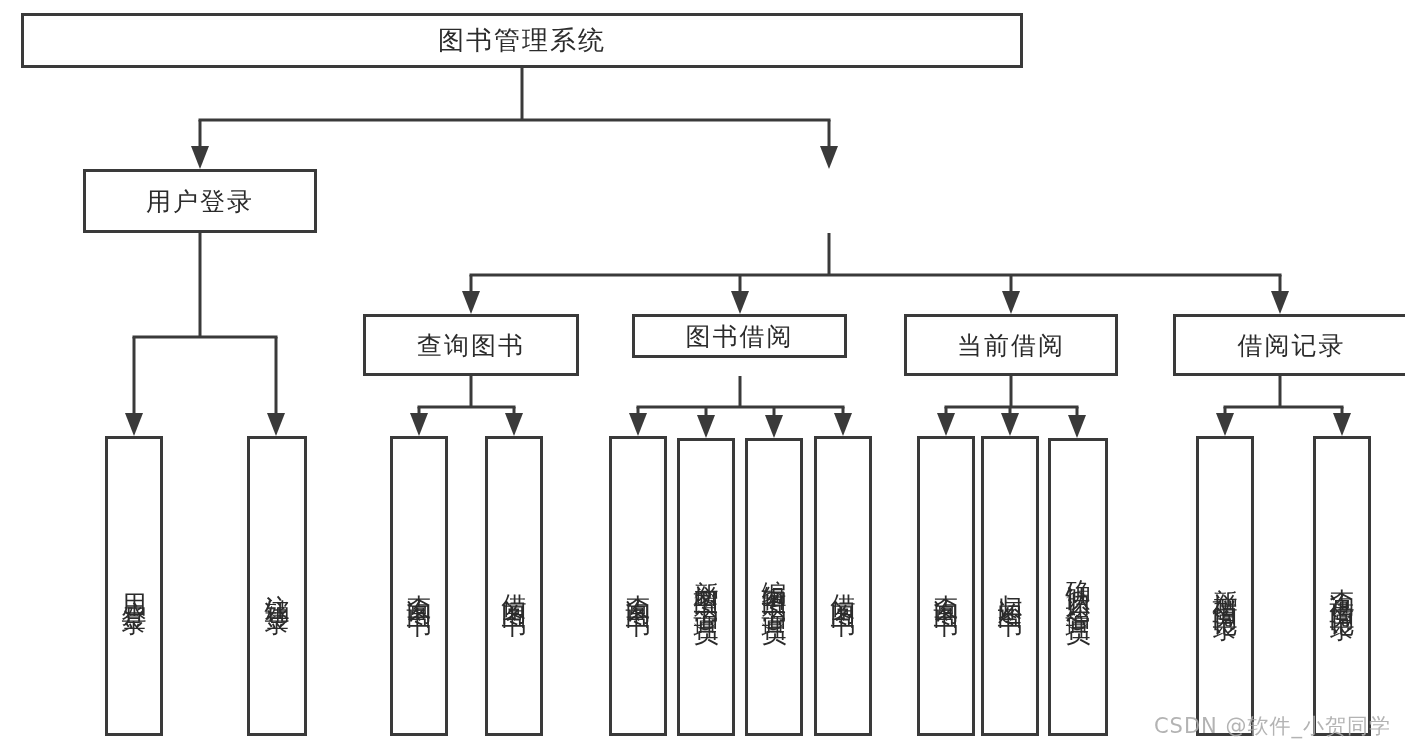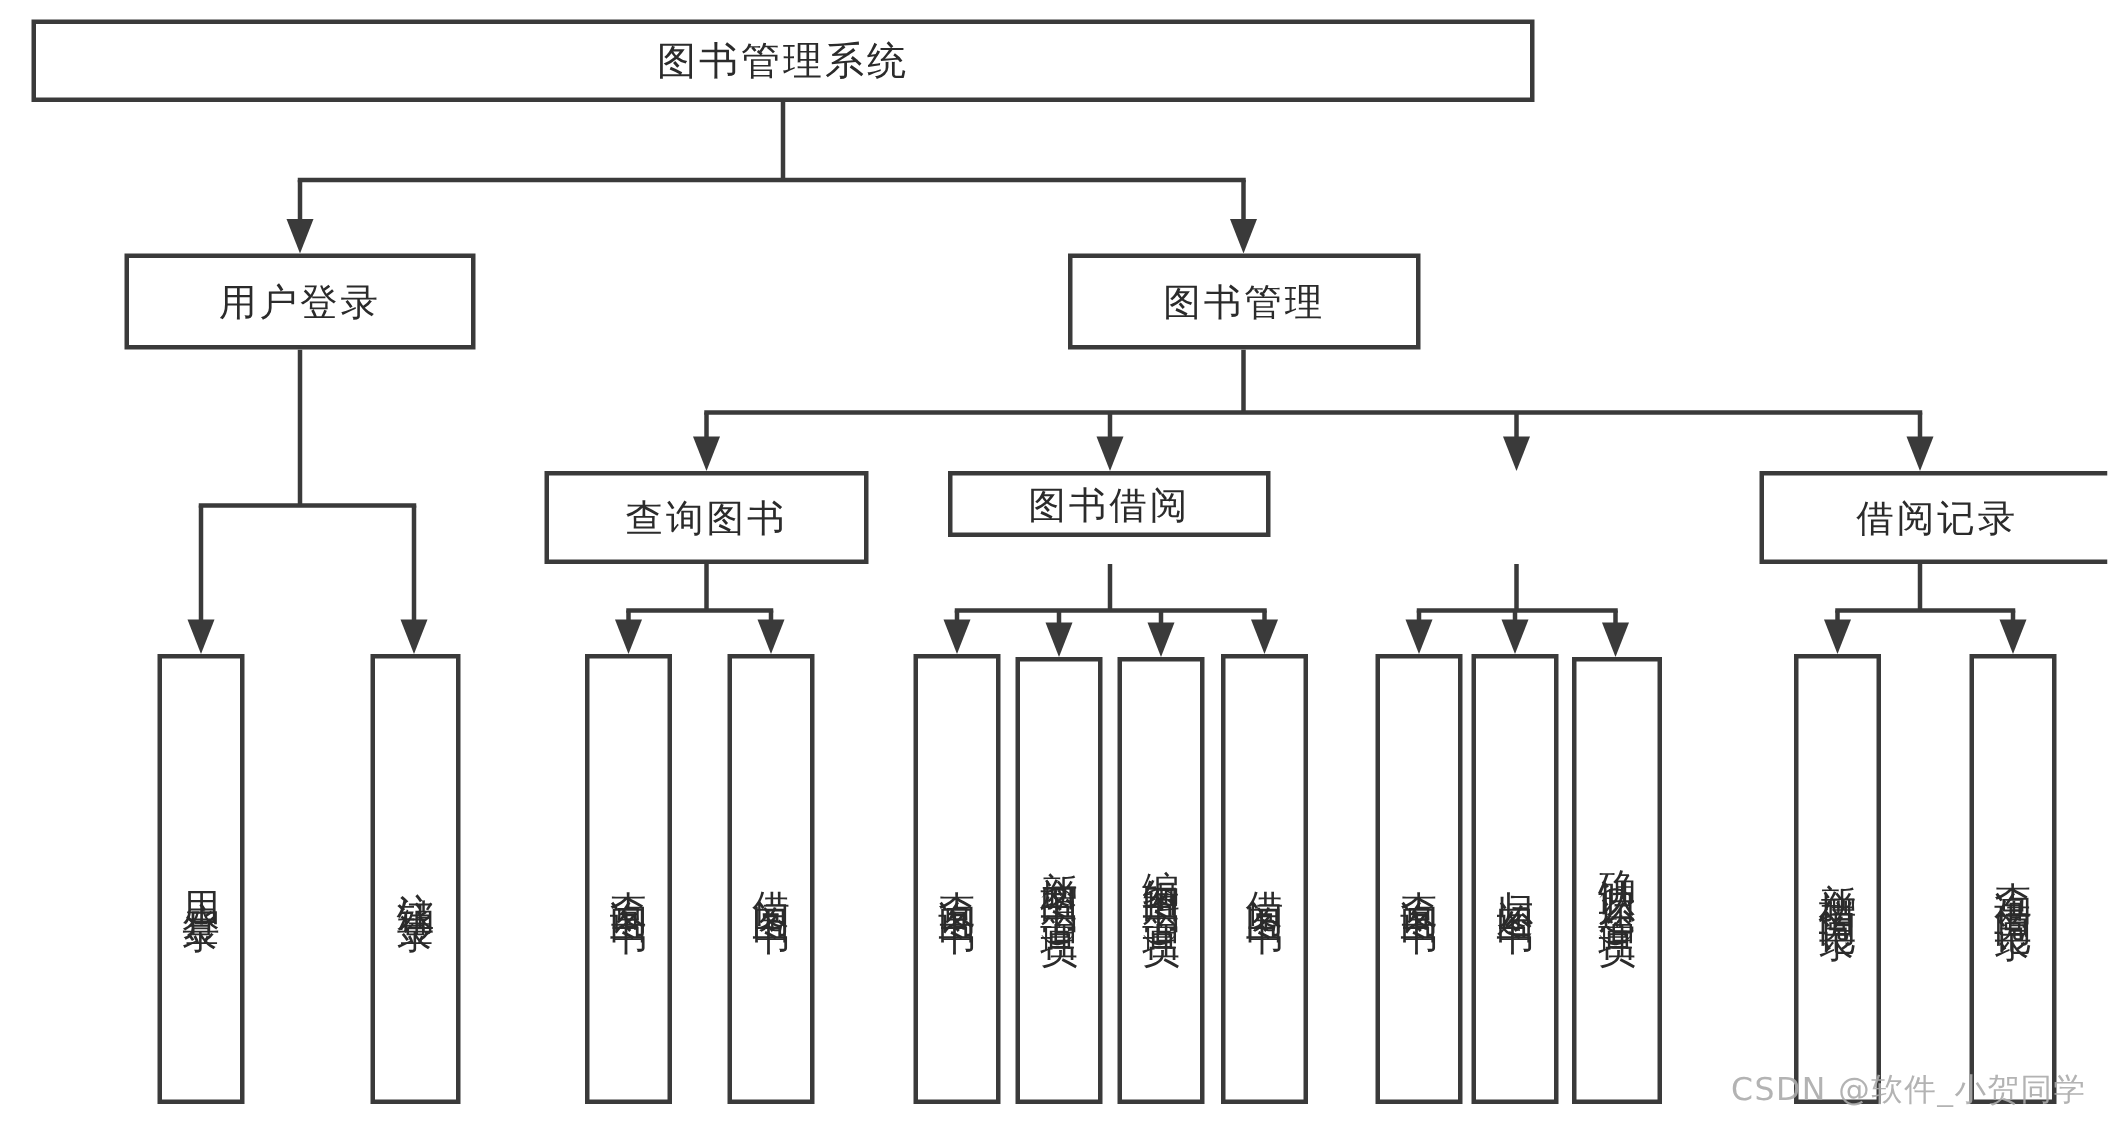--- a/index.html
+++ b/index.html
@@ -87,29 +87,29 @@
       <polygon points="1333,413 1351,413 1342,436" fill="#3a3a3a"></polygon>
     </svg>
 
   <div class="box root" style="left:21px;top:13px;width:1002px;height:55px">
     <span class="lbl">图书管理系统</span>
   </div>
 
   <div class="box" style="left:83px;top:169px;width:234px;height:64px">
     <span class="lbl">用户登录</span>
   </div>
-  <div class="box" style="left:712px;top:169px;width:235px;height:64px">
-    <span class="lbl">图书管理</span>
-  </div>
 
   <div class="box" style="left:363px;top:314px;width:216px;height:62px">
     <span class="lbl">查询图书</span>
   </div>
   <div class="box" style="left:632px;top:314px;width:215px;height:44px">
     <span class="lbl">图书借阅</span>
+  </div>
+  <div class="box" style="left:904px;top:314px;width:214px;height:62px">
+    <span class="lbl">当前借阅</span>
   </div>
   <div class="box" style="left:1173px;top:314px;width:237px;height:62px">
     <span class="lbl">借阅记录</span>
   </div>
 
   <div class="box vert" style="left:105px;top:436px;width:58px;height:300px">
     <span class="lbl">用户登录</span>
   </div>
   <div class="box vert" style="left:247px;top:436px;width:60px;height:300px">
     <span class="lbl">注销登录</span>

